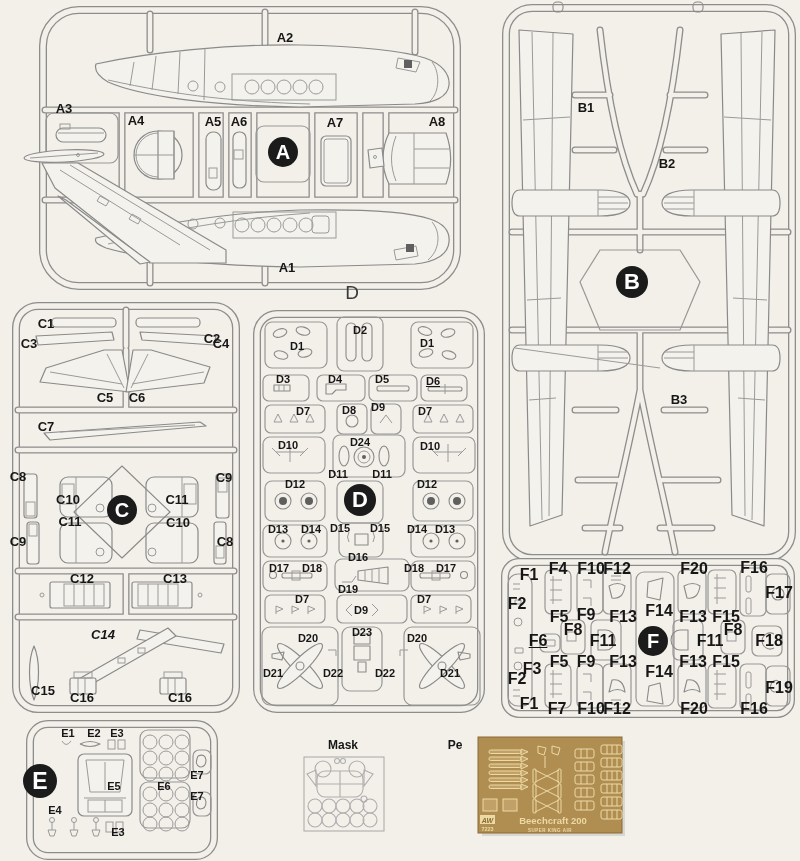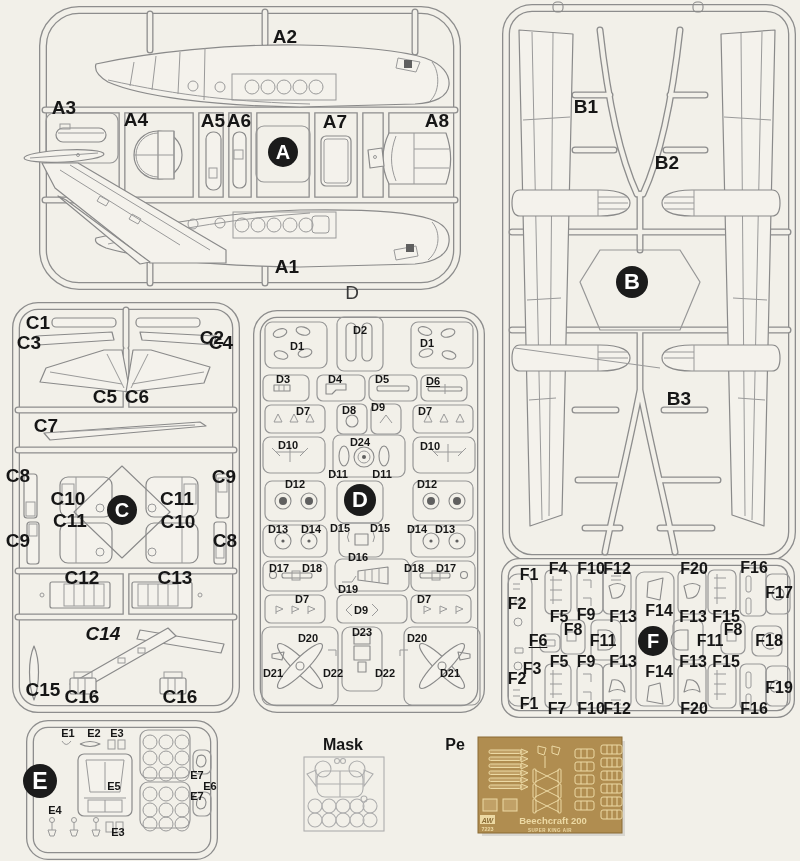--- a/index.html
+++ b/index.html
@@ -2,28 +2,28 @@
 <html><head>
 <meta charset="utf-8">
 <style>
   html,body{margin:0;padding:0;background:#f2f0e9;}
   .canvas{position:relative;width:800px;height:861px;background:#f2f0e9;overflow:hidden;
           font-family:"Liberation Sans",sans-serif;}
   svg{position:absolute;left:0;top:0;}
   .labels{position:absolute;left:0;top:0;width:800px;height:861px;pointer-events:none;}
   .part-label{position:absolute;transform:translate(-50%,-50%);font-weight:700;font-size:12px;
               color:#161616;white-space:nowrap;letter-spacing:0;}
-  .lbl-A,.lbl-B,.lbl-C{font-size:19px;}
+  .lbl-A,.lbl-B,.lbl-C{font-size:13px;}
   .lbl-D,.lbl-E{font-size:11px;}
   .lbl-F{font-size:16px;}
   .lbl-X{font-size:19px;font-weight:400;color:#3a3a3a;}
   .badge{position:absolute;transform:translate(-50%,-50%);background:#1b1b1b;color:#fff;
          border-radius:50%;display:flex;align-items:center;justify-content:center;
          font-weight:700;}
-  .section-label{position:absolute;transform:translate(-50%,-50%);font-weight:700;font-size:16px;color:#161616;}
+  .section-label{position:absolute;transform:translate(-50%,-50%);font-weight:700;font-size:12px;color:#161616;}
   
   .fr{stroke:#8d8d8d;stroke-width:8;fill:none;}
   .fri{stroke:#f2f0e9;stroke-width:5.4;fill:none;}
   .rb{stroke:#8d8d8d;stroke-width:7;fill:none;stroke-linecap:round;}
   .rbi{stroke:#f2f0e9;stroke-width:4.4;fill:none;stroke-linecap:round;}
   .cell{stroke:#979797;stroke-width:1.2;fill:none;}
   .pt{stroke:#8a8a8a;stroke-width:1.2;fill:#f4f2ec;stroke-linejoin:round;}
   .ptn{stroke:#8a8a8a;stroke-width:1.1;fill:none;stroke-linejoin:round;}
   .lnt{stroke:#9a9a9a;stroke-width:1;fill:none;}
   .dk{fill:#5f5f5f;stroke:none;}
@@ -497,21 +497,21 @@
       <span class="part-label lbl-A" style="left: 136px; top: 120px;">A4</span>
       <span class="part-label lbl-A" style="left: 213px; top: 121px;">A5</span>
       <span class="part-label lbl-A" style="left: 239px; top: 121px;">A6</span>
       <span class="part-label lbl-A" style="left: 335px; top: 122px;">A7</span>
       <span class="part-label lbl-A" style="left: 437px; top: 121px;">A8</span>
       <span class="part-label lbl-A" style="left: 287px; top: 267px;">A1</span>
       <span class="part-label lbl-X" style="left: 352px; top: 293px;">D</span>
       <span class="part-label lbl-B" style="left: 586px; top: 107px;">B1</span>
       <span class="part-label lbl-B" style="left: 667px; top: 163px;">B2</span>
       <span class="part-label lbl-B" style="left: 667px; top: 399px; margin-left: 12px;">B3</span>
-      <span class="part-label lbl-C" style="left: 38px; top: 323px;">C1</span>
+      <span class="part-label lbl-C" style="left: 46px; top: 323px;">C1</span>
       <span class="part-label lbl-C" style="left: 212px; top: 316px; margin-top: 22px;">C2</span>
       <span class="part-label lbl-C" style="left: 29px; top: 343px;">C3</span>
       <span class="part-label lbl-C" style="left: 221px; top: 343px;">C4</span>
       <span class="part-label lbl-C" style="left: 105px; top: 397px;">C5</span>
       <span class="part-label lbl-C" style="left: 137px; top: 397px;">C6</span>
       <span class="part-label lbl-C" style="left: 46px; top: 426px;">C7</span>
       <span class="part-label lbl-C" style="left: 18px; top: 476px;">C8</span>
       <span class="part-label lbl-C" style="left: 224px; top: 477px;">C9</span>
       <span class="part-label lbl-C" style="left: 68px; top: 499px;">C10</span>
       <span class="part-label lbl-C" style="left: 177px; top: 499px;">C11</span>
@@ -562,21 +562,21 @@
       <span class="part-label lbl-D" style="left: 308px; top: 638px;">D20</span>
       <span class="part-label lbl-D" style="left: 417px; top: 638px;">D20</span>
       <span class="part-label lbl-D" style="left: 273px; top: 673px;">D21</span>
       <span class="part-label lbl-D" style="left: 333px; top: 673px;">D22</span>
       <span class="part-label lbl-D" style="left: 385px; top: 673px;">D22</span>
       <span class="part-label lbl-D" style="left: 450px; top: 673px;">D21</span>
       <span class="part-label lbl-E" style="left: 68px; top: 733px;">E1</span>
       <span class="part-label lbl-E" style="left: 94px; top: 733px;">E2</span>
       <span class="part-label lbl-E" style="left: 117px; top: 733px;">E3</span>
       <span class="part-label lbl-E" style="left: 114px; top: 786px;">E5</span>
-      <span class="part-label lbl-E" style="left: 164px; top: 786px; margin-left: 46px;">E6</span>
+      <span class="part-label lbl-E" style="left: 164px; top: 786px;">E6</span>
       <span class="part-label lbl-E" style="left: 197px; top: 775px;">E7</span>
       <span class="part-label lbl-E" style="left: 197px; top: 796px;">E7</span>
       <span class="part-label lbl-E" style="left: 55px; top: 810px;">E4</span>
       <span class="part-label lbl-E" style="left: 118px; top: 832px;">E3</span>
       <span class="part-label lbl-F" style="left: 529px; top: 575px;">F1</span>
       <span class="part-label lbl-F" style="left: 558px; top: 569px;">F4</span>
       <span class="part-label lbl-F" style="left: 591px; top: 569px;">F10</span>
       <span class="part-label lbl-F" style="left: 617px; top: 569px;">F12</span>
       <span class="part-label lbl-F" style="left: 694px; top: 569px;">F20</span>
       <span class="part-label lbl-F" style="left: 754px; top: 568px;">F16</span>

